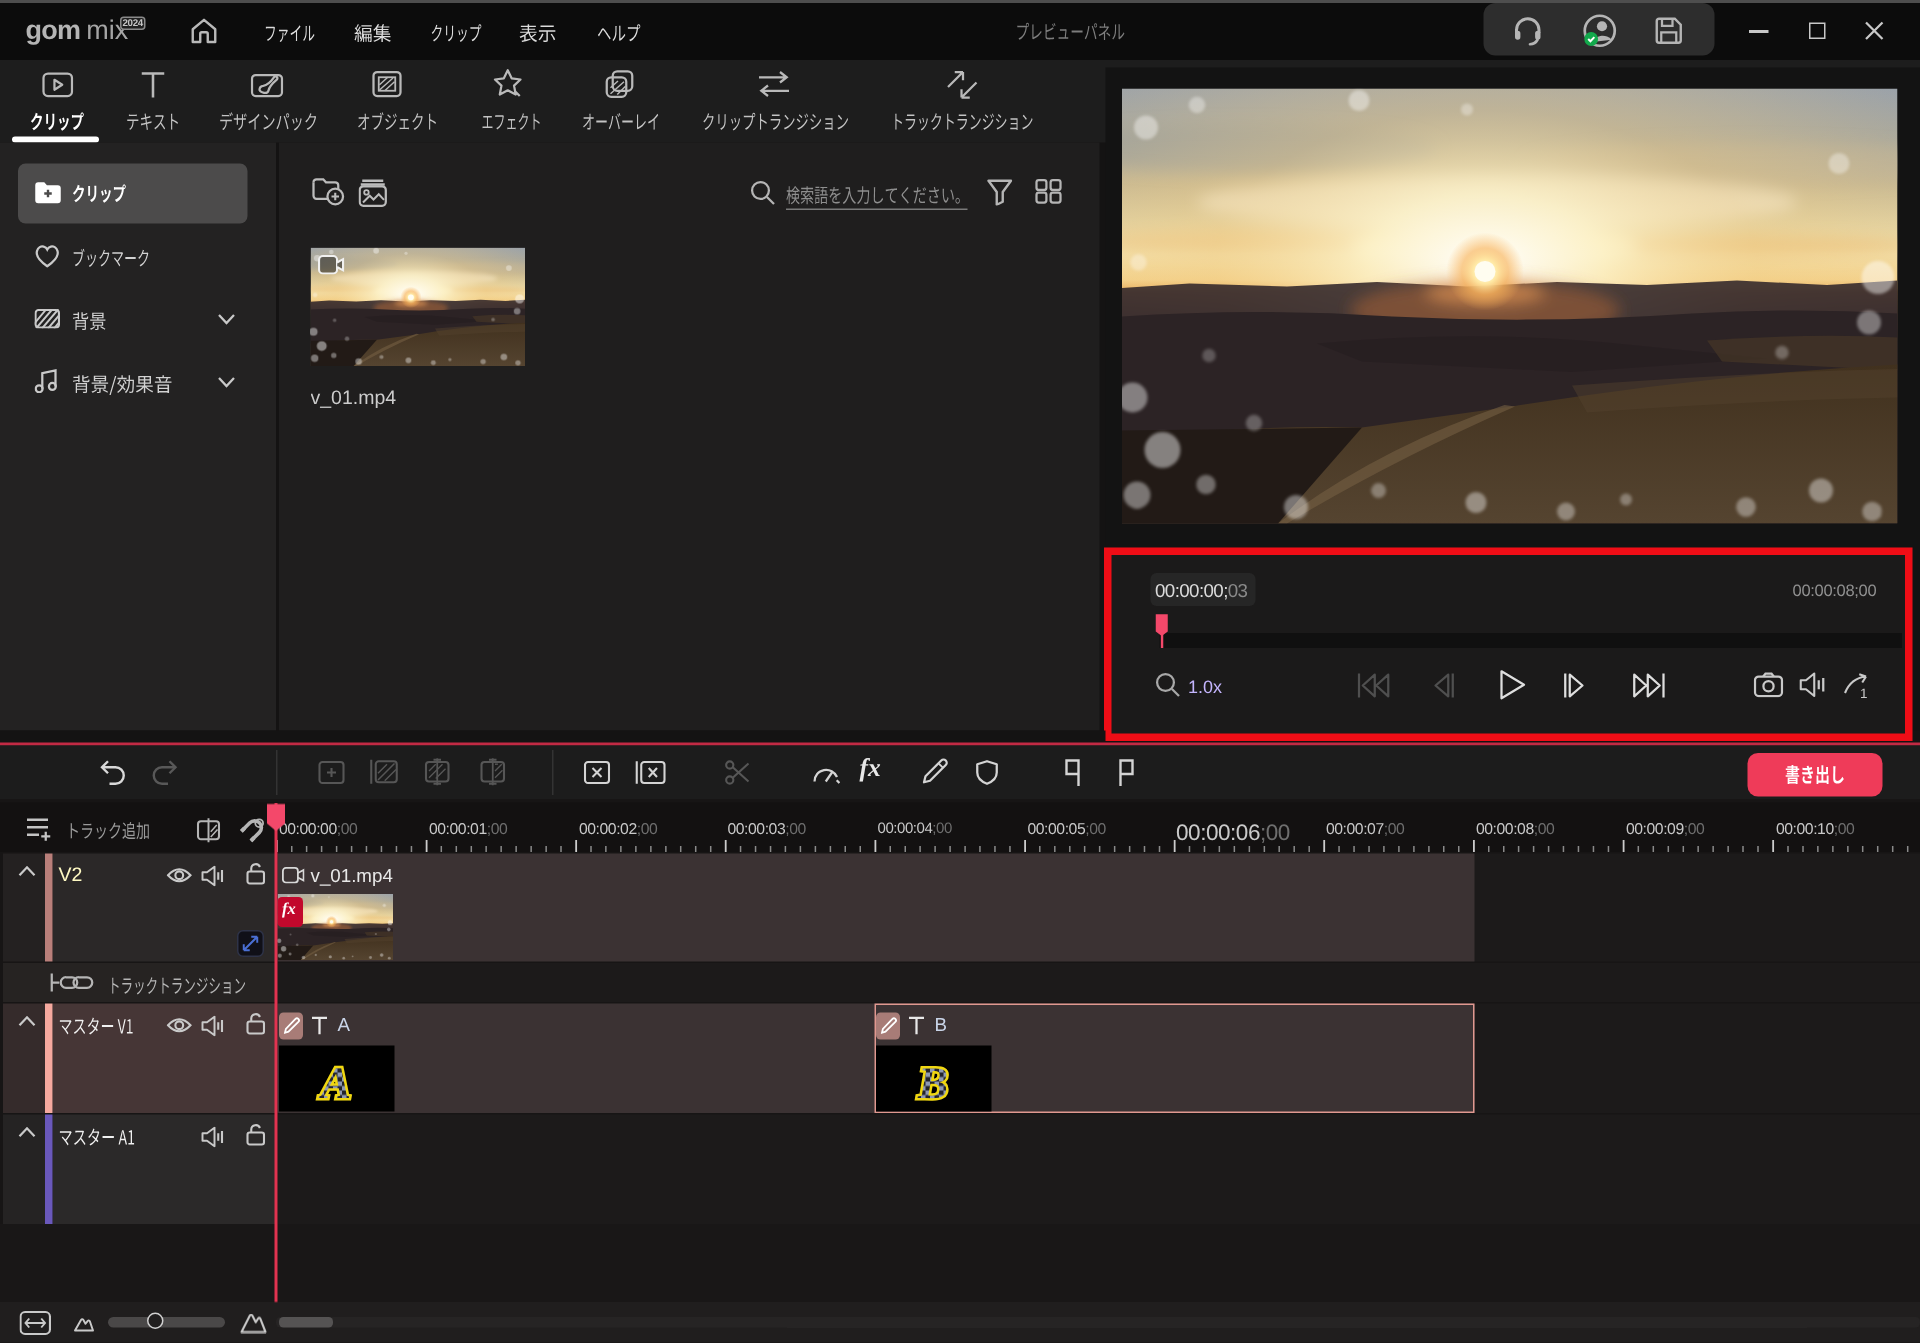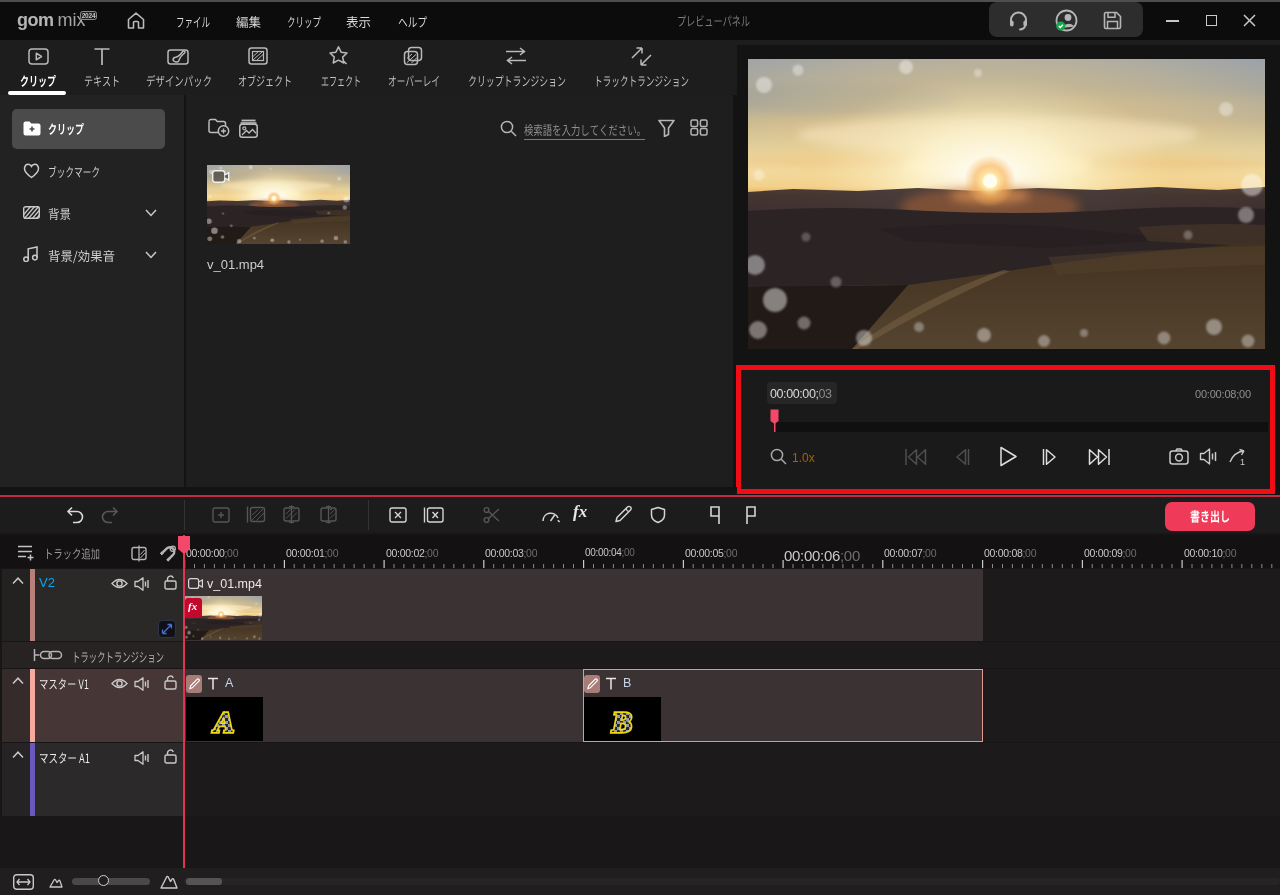--- a/index.html
+++ b/index.html
@@ -342,21 +342,21 @@
 <div class="abs" style="left:1195px;top:388px;font-size:11px;color:#8f8f8f;letter-spacing:-0.2px">00:00:08;00</div>
 <div class="abs" style="left:773px;top:422px;width:495px;height:10px;background:#101010"></div>
 <svg class="abs" style="left:769px;top:408px" width="12" height="24" viewBox="0 0 12 24">
       <path d="M1.5 1.5 h8 v11.5 l-4 3 l-4 -3 Z" fill="#f4486a"></path>
       <rect x="4.9" y="14" width="1.6" height="10" fill="#f4486a"></rect>
     </svg>
 <svg class="abs" style="left:770px;top:448px" width="17" height="17" viewBox="0 0 17 17">
       <circle cx="7" cy="7" r="5.6" fill="none" stroke="#a8a8a8" stroke-width="1.5"></circle>
       <path d="M11.3 11.3 L16 16" stroke="#a8a8a8" stroke-width="1.5"></path>
     </svg>
-<div class="abs" style="left:792px;top:451px;font-size:12px;color:#a16207">1.0x</div>
+<div class="abs" style="left:792px;top:451px;font-size:12px;color:#c4b5fd">1.0x</div>
 <svg class="abs" style="left:904px;top:446px" width="24" height="22" viewBox="0 0 24 22">
       <path d="M2 3 v16" fill="none" stroke="#4f4f4f" stroke-width="1.5"></path>
       <path d="M12.5 3.8 L4.5 11 L12.5 18.2 Z M21.5 3.8 L13.5 11 L21.5 18.2 Z" fill="none" stroke="#4f4f4f" stroke-width="1.5" stroke-linejoin="round"></path>
     </svg>
 <svg class="abs" style="left:951px;top:446px" width="20" height="22" viewBox="0 0 20 22">
       <path d="M14.5 3.8 L6 11 L14.5 18.2 Z" fill="none" stroke="#4f4f4f" stroke-width="1.5" stroke-linejoin="round"></path>
       <path d="M17.5 3 v16" fill="none" stroke="#4f4f4f" stroke-width="1.5"></path>
     </svg>
 <svg class="abs" style="left:997px;top:444px" width="22" height="25" viewBox="0 0 22 25">
       <path d="M4 3.5 L19 12.5 L4 21.5 Z" fill="none" stroke="#dedede" stroke-width="1.5" stroke-linejoin="round"></path>
@@ -598,21 +598,21 @@
 <div class="abs" style="left:884px;top:547px;font-size:10.5px;letter-spacing:-0.3px;color:#c9c9c9">00:00:07<span style="color:#6e6e6e">;00</span></div>
 <div class="abs" style="left:984px;top:547px;font-size:10.5px;letter-spacing:-0.3px;color:#c9c9c9">00:00:08<span style="color:#6e6e6e">;00</span></div>
 <div class="abs" style="left:1084px;top:547px;font-size:10.5px;letter-spacing:-0.3px;color:#c9c9c9">00:00:09<span style="color:#6e6e6e">;00</span></div>
 <div class="abs" style="left:1184px;top:547px;font-size:10.5px;letter-spacing:-0.3px;color:#c9c9c9">00:00:10<span style="color:#6e6e6e">;00</span></div>
 <div class="abs" style="left:2px;top:569px;width:28px;height:72px;background:#242121"></div>
     <div class="abs" style="left:35px;top:569px;width:149px;height:72px;background:#2b2828"></div>
     <div class="abs" style="left:30px;top:569px;width:5px;height:72px;background:#b97f7a"></div>
     <svg class="abs" style="left:12px;top:577px" width="12" height="8" viewBox="0 0 12 8">
       <path d="M1 6.5 L6 1.2 L11 6.5" fill="none" stroke="#c9c9c9" stroke-width="1.5"></path>
     </svg>
-<div class="abs" style="left:39px;top:575px;font-size:13px;color:#0ea5e9">V2</div>
+<div class="abs" style="left:39px;top:575px;font-size:13px;color:#fef9c3">V2</div>
 <svg class="abs" style="left:111px;top:577px" width="17" height="13" viewBox="0 0 17 13">
       <path d="M1 6.5 Q8.5 -1.5 16 6.5 Q8.5 14.5 1 6.5 Z" fill="none" stroke="#c9c9c9" stroke-width="1.4"></path>
       <circle cx="8.5" cy="6.5" r="2.6" fill="none" stroke="#c9c9c9" stroke-width="1.4"></circle>
     </svg>
 <svg class="abs" style="left:134px;top:577px" width="17" height="14" viewBox="0 0 17 14">
       <path d="M1 4.5 h3 L9 0.8 v12.4 L4 9.5 H1 Z" fill="none" stroke="#c9c9c9" stroke-width="1.3" stroke-linejoin="round"></path>
       <path d="M11.5 4.5 v5 M14 3 v8" stroke="#c9c9c9" stroke-width="1.4"></path>
     </svg>
 <svg class="abs" style="left:164px;top:575px" width="13" height="15" viewBox="0 0 13 15">
       <rect x="1" y="6" width="11" height="8" rx="1.5" fill="none" stroke="#c9c9c9" stroke-width="1.4"></rect>

